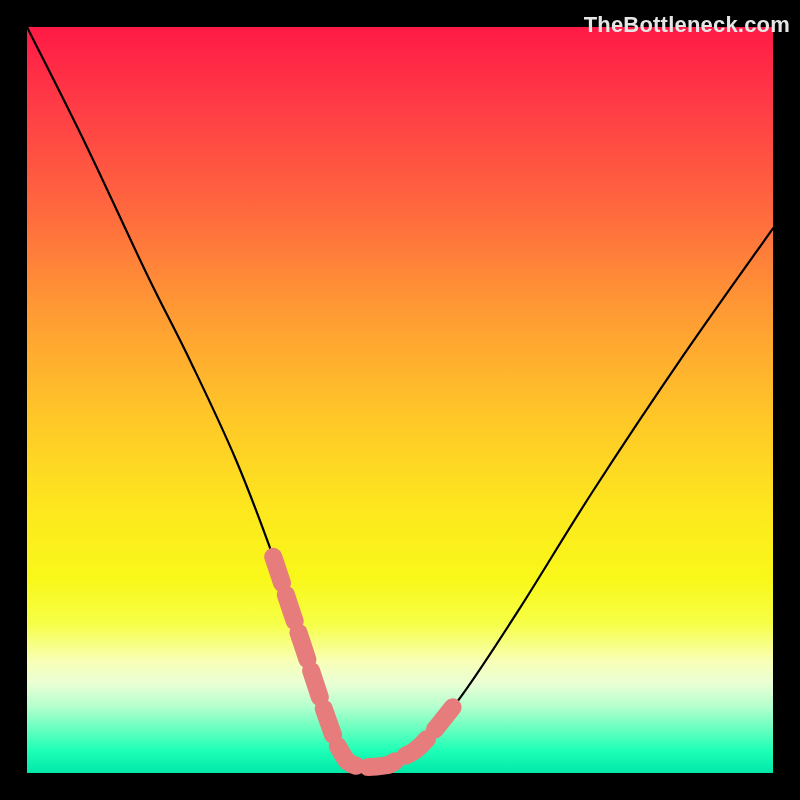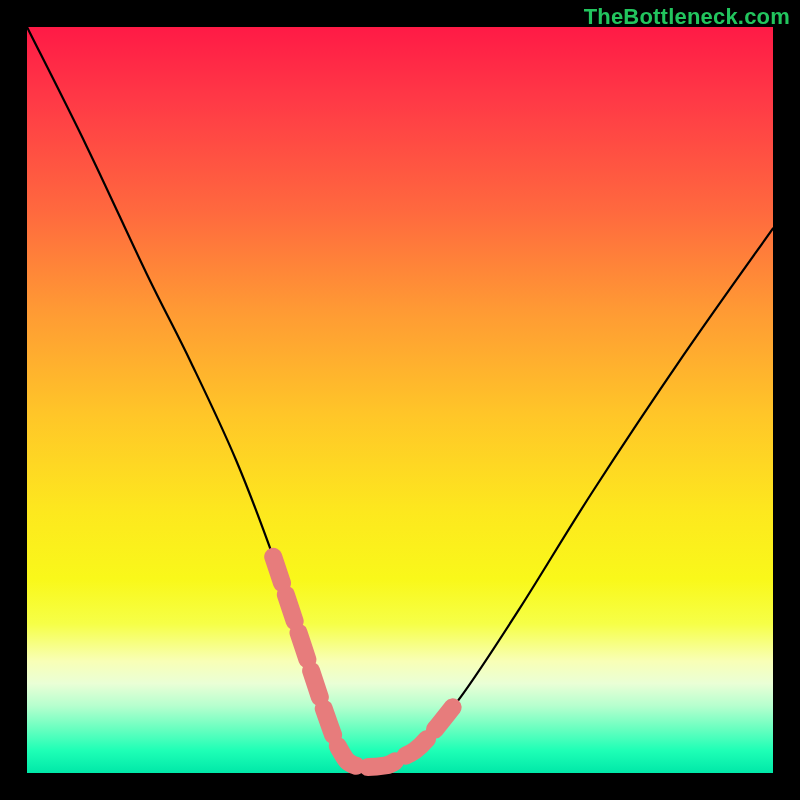--- a/index.html
+++ b/index.html
@@ -36,23 +36,23 @@
       #f8ffb6 85%,
       #eaffd6 88%,
       #b6ffce 91%,
       #6affc0 94%,
       #1effb6 97%,
       #00e8a8 100%
     );
   }
   .watermark {
     position: absolute;
-    top: 4px;
+    top: 12px;
     right: 10px;
-    color: #22c55e;
+    color: #e5e5e5;
     font-size: 22px;
     font-weight: 600;
     letter-spacing: 0.2px;
     user-select: none;
     font-family: Arial, Helvetica, sans-serif;
   }
   svg.curve {
     position: absolute;
     left: 0;
     top: 0;

